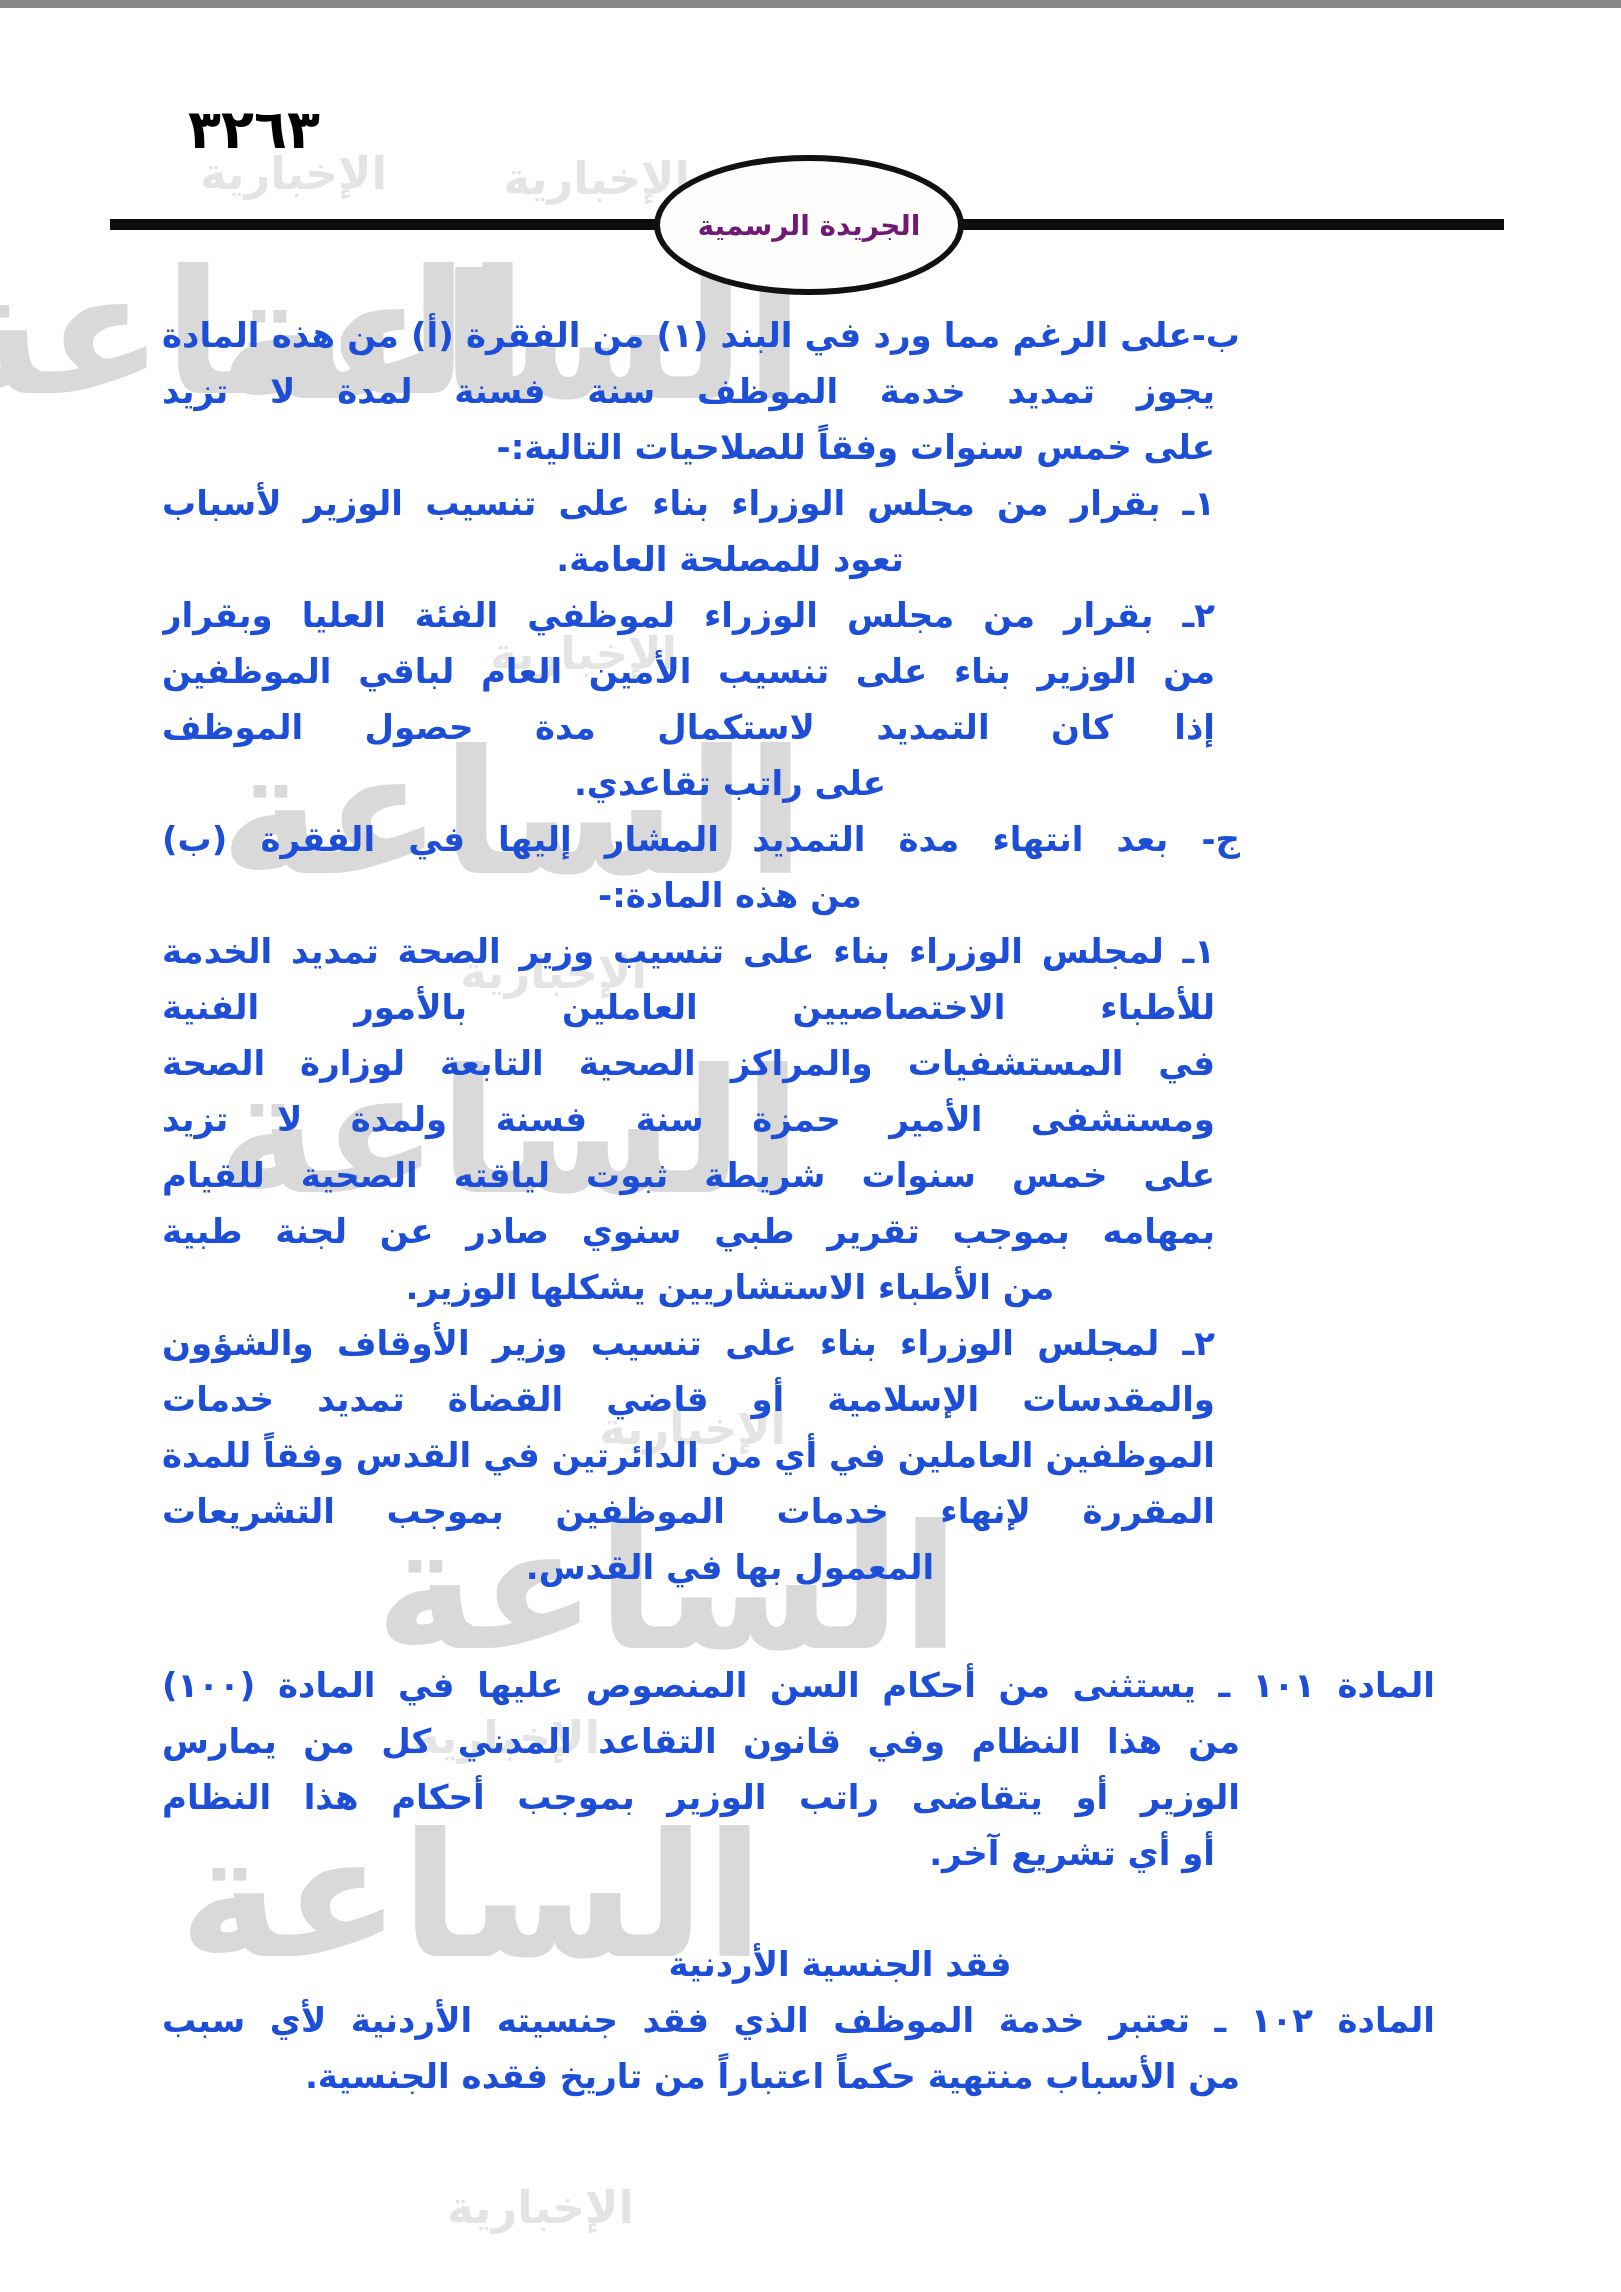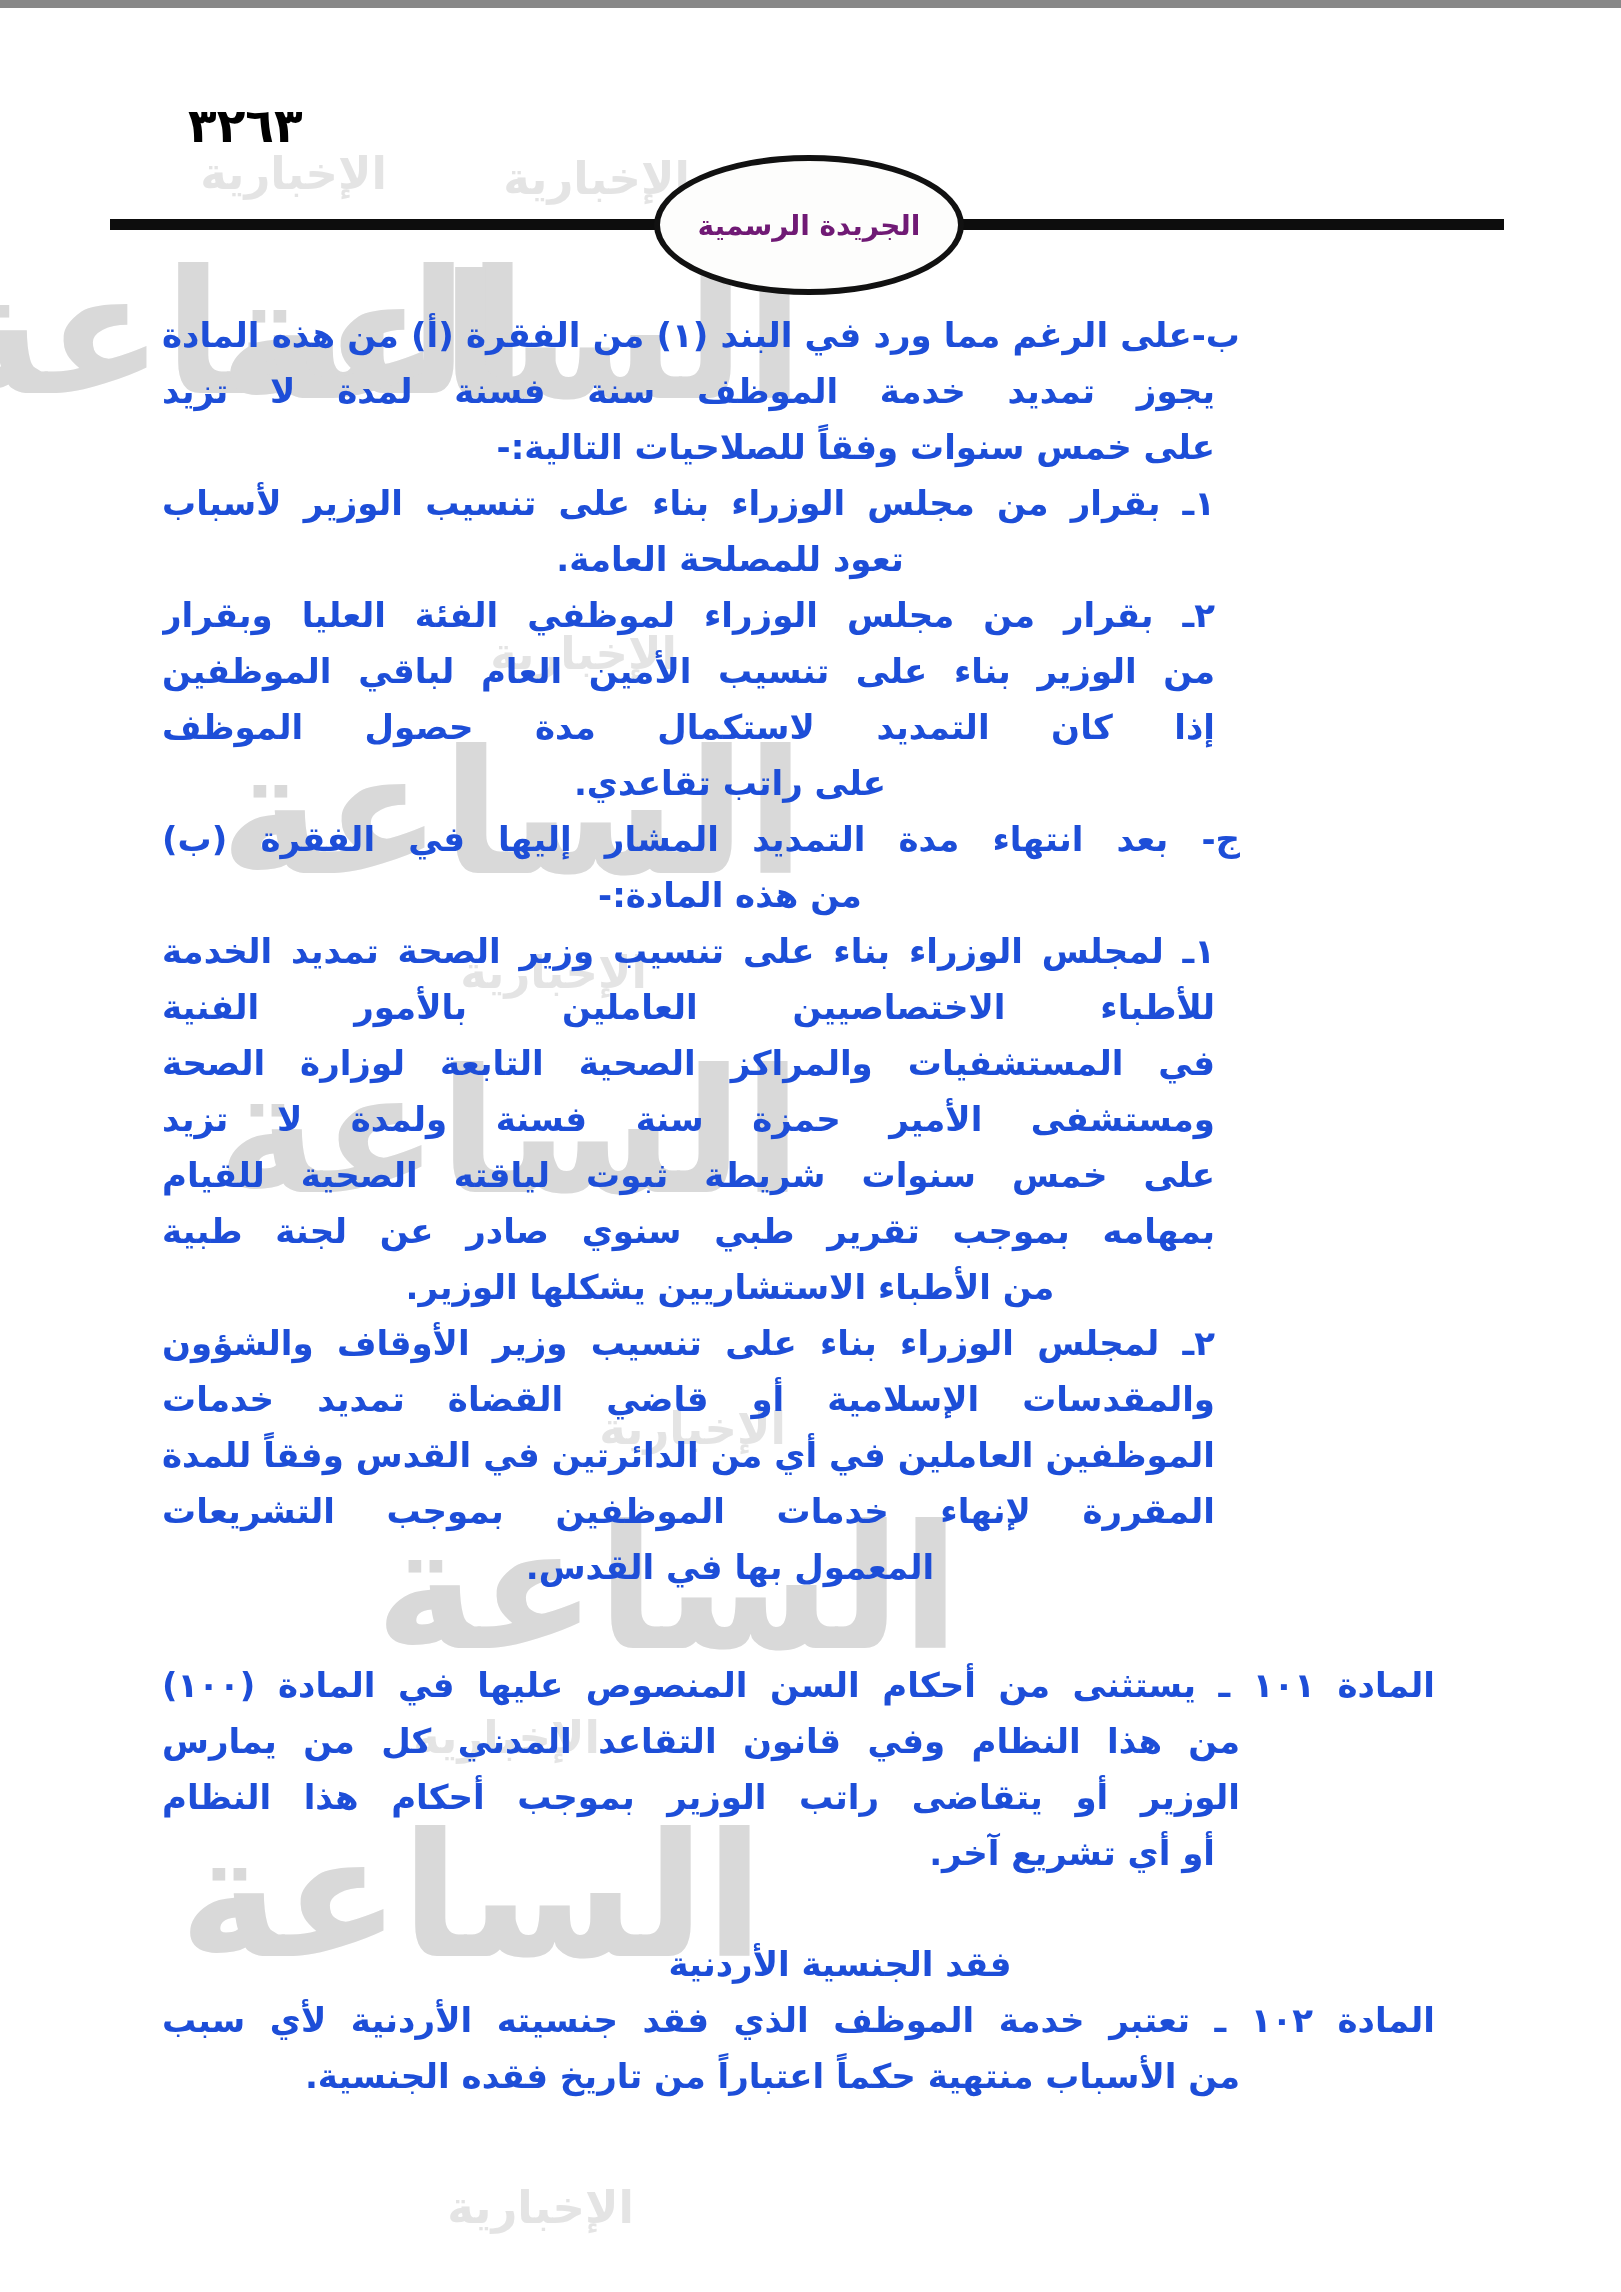--- a/index.html
+++ b/index.html
@@ -8,21 +8,21 @@
     width:1621px;height:2293px;
     margin:8px auto;
     background:#ffffff;
     overflow:hidden;
     font-family:"DejaVu Sans", sans-serif;
     direction:rtl;
   }
   
   .page-number{
     position:absolute;left:188px;top:90px;
-    font-size:47px;font-weight:bold;color:#000;
+    font-size:54px;font-weight:bold;color:#000;
     letter-spacing:7.8px;direction:rtl;z-index:3;
   }
   .rule{
     position:absolute;left:110px;top:211px;
     width:1394px;height:10.8px;background:#0d0d0d;z-index:2;
   }
   .badge{
     position:absolute;left:654px;top:147px;
     width:310px;height:140px;box-sizing:border-box;
     background:#fdfdfc;border:6.9px solid #111;border-radius:50%;

